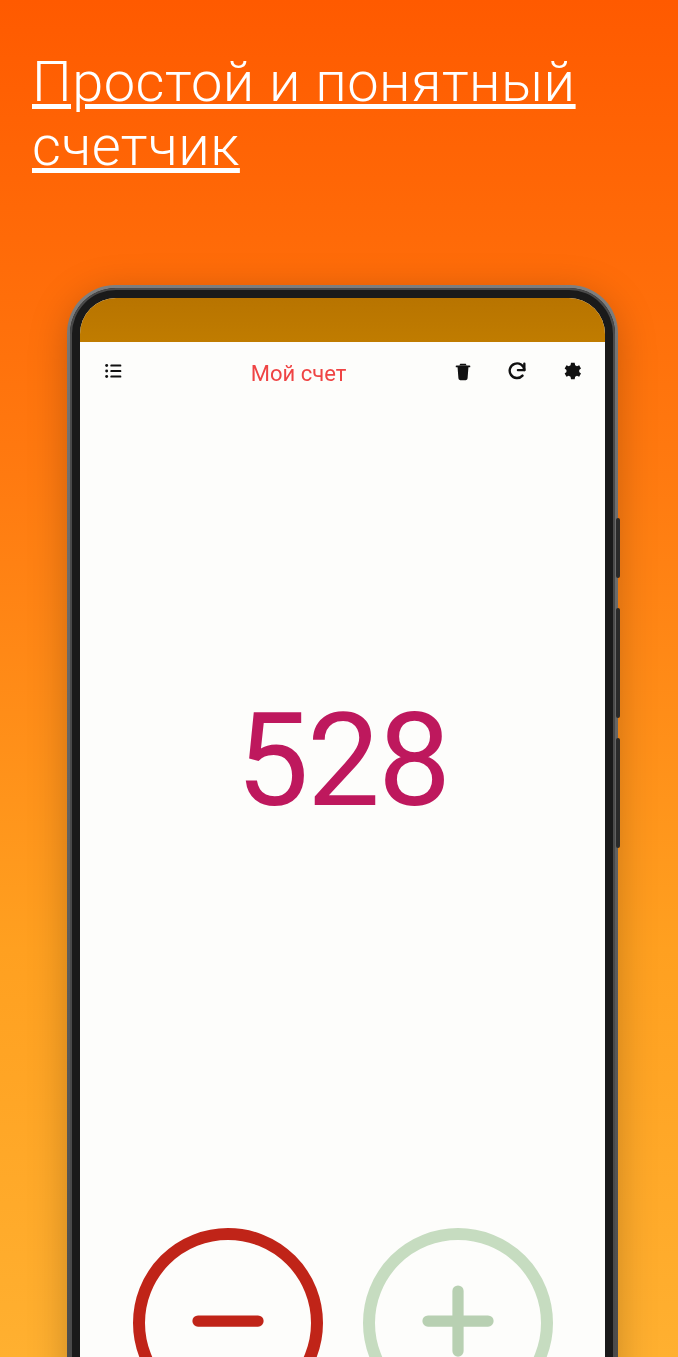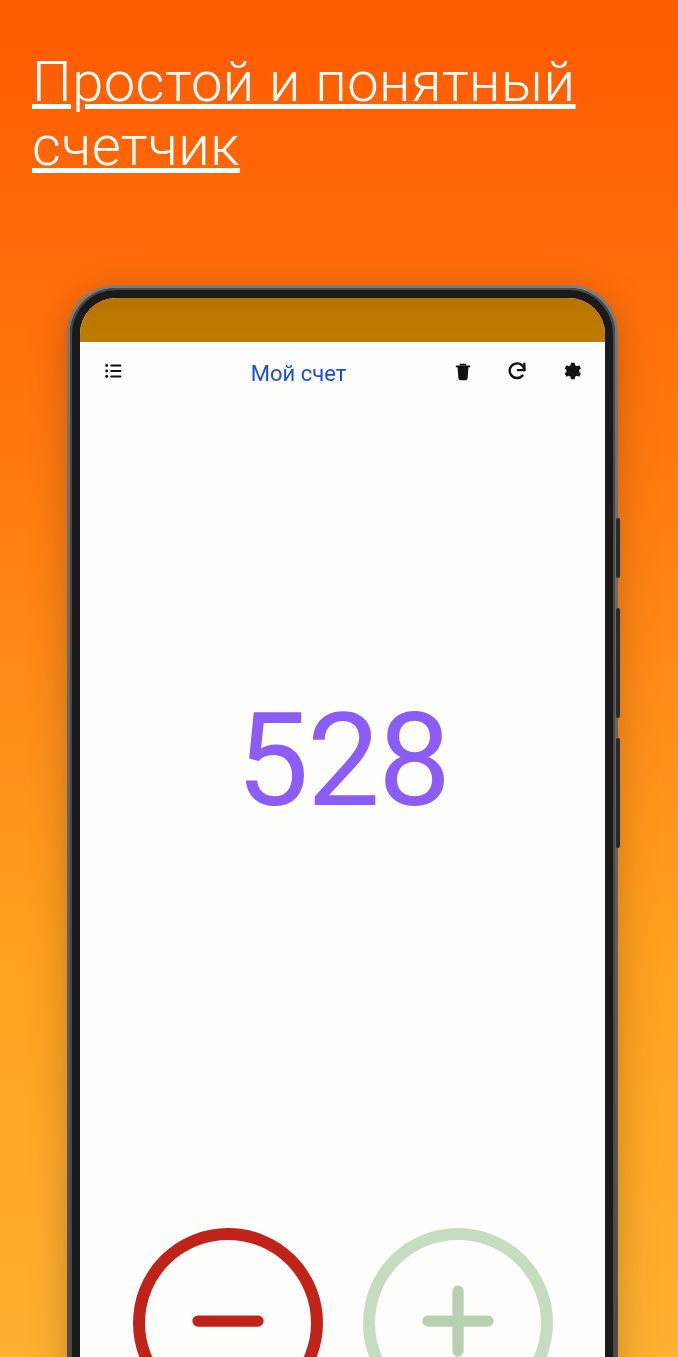--- a/index.html
+++ b/index.html
@@ -76,21 +76,21 @@
     display: flex;
     align-items: center;
     padding: 0 18px;
     gap: 8px;
     background: #fdfdfb;
   }
   .app-bar .title {
     flex: 1;
     text-align: center;
     font-size: 22px;
-    color: #1d4ed8;
+    color: #ef4444;
     font-weight: 400;
     margin-left: 20px; 
   }
   .icon-btn {
     width: 32px;
     height: 32px;
     display: flex;
     align-items: center;
     justify-content: center;
     color: #111;
@@ -102,21 +102,21 @@
   .counter-area {
     flex: 1;
     display: flex;
     align-items: flex-start;
     justify-content: center;
     padding-top: 280px;
   }
   .counter-value {
     font-size: 130px;
     font-weight: 400;
-    color: #8b5cf6;
+    color: #be185d;
     letter-spacing: -2px;
   }
 
   .button-row {
     display: flex;
     justify-content: center;
     gap: 40px;
     padding-bottom: 0;
     margin-bottom: -40px; 
   }

